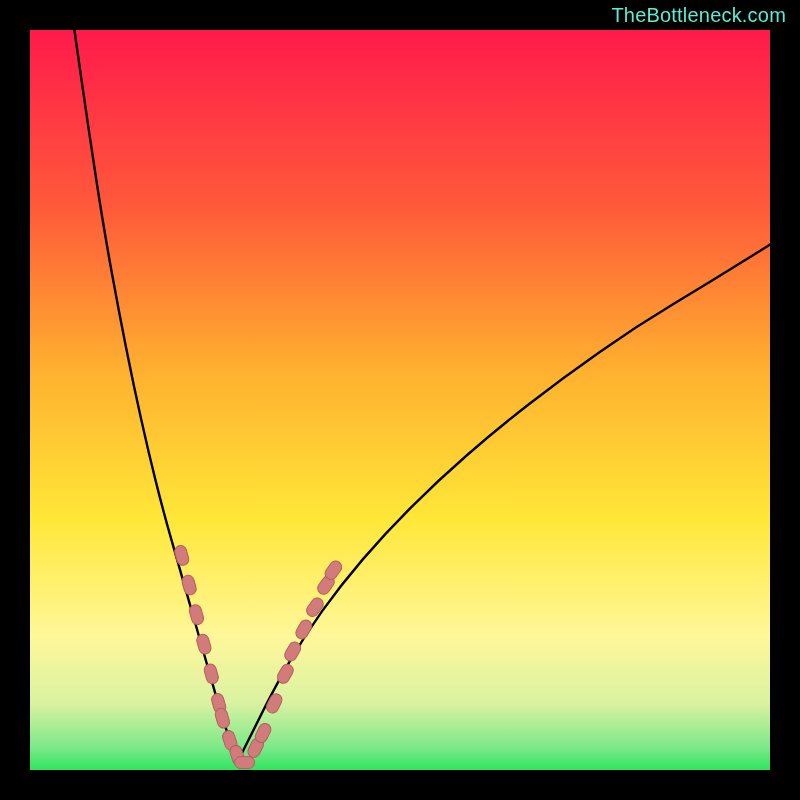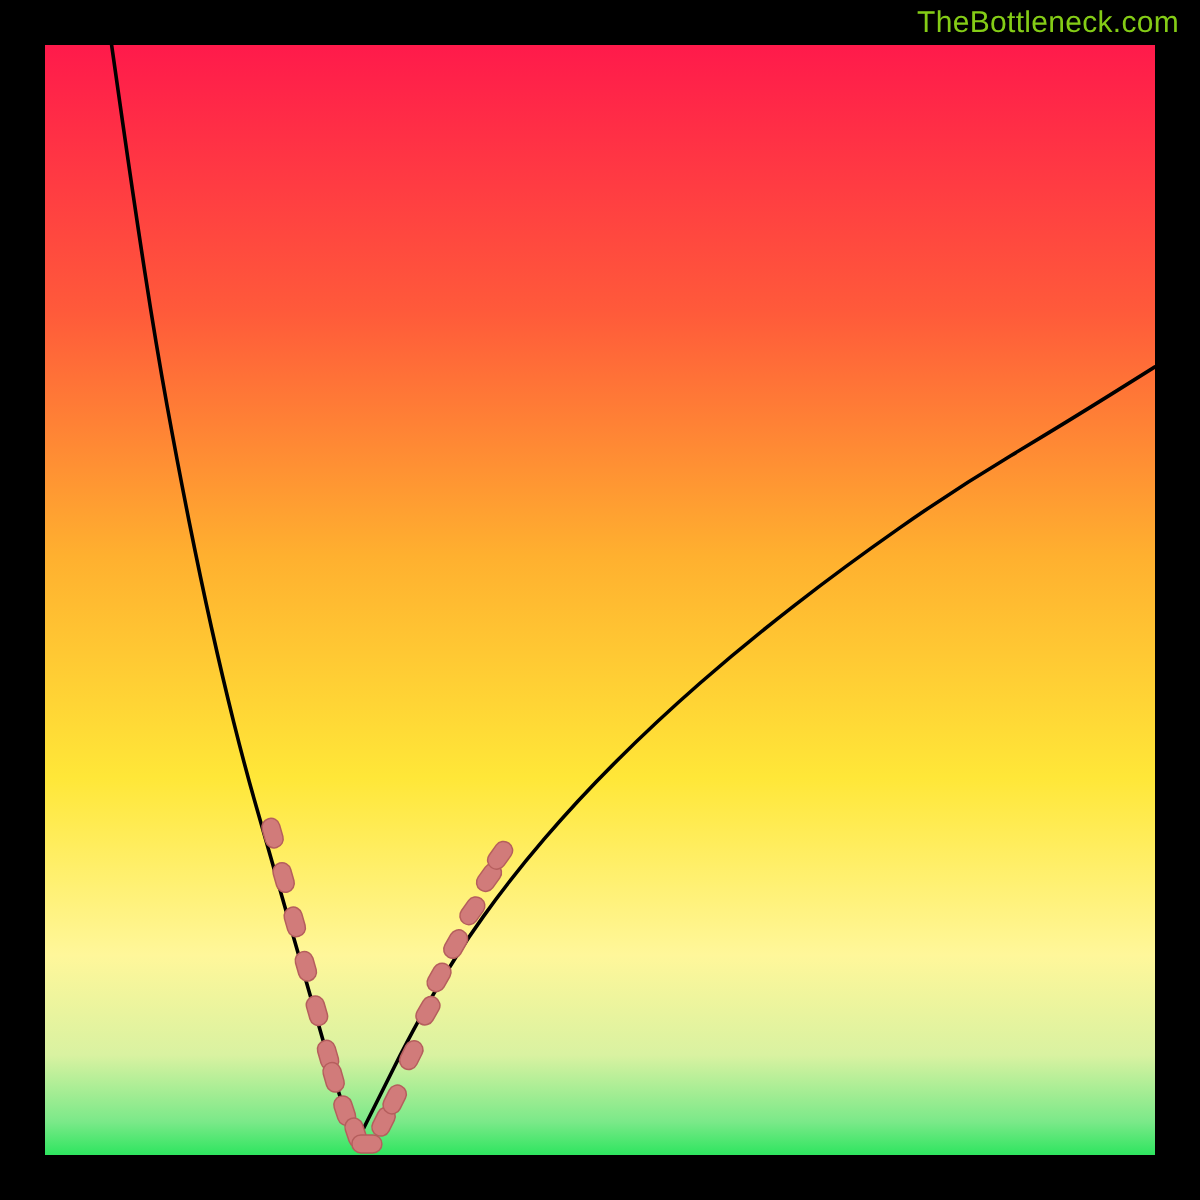--- a/index.html
+++ b/index.html
@@ -36,21 +36,21 @@
     position: absolute;
     left: 0;
     top: 0;
     width: 100%;
     height: 100%;
   }
   .watermark {
     position: absolute;
     top: 4px;
     right: 14px;
-    color: #84cc16;
+    color: #5eead4;
     font-size: 20px;
     font-weight: 500;
     letter-spacing: 0.2px;
   }
 </style>
 </head>
 <body>
 
 <div class="frame">
 

